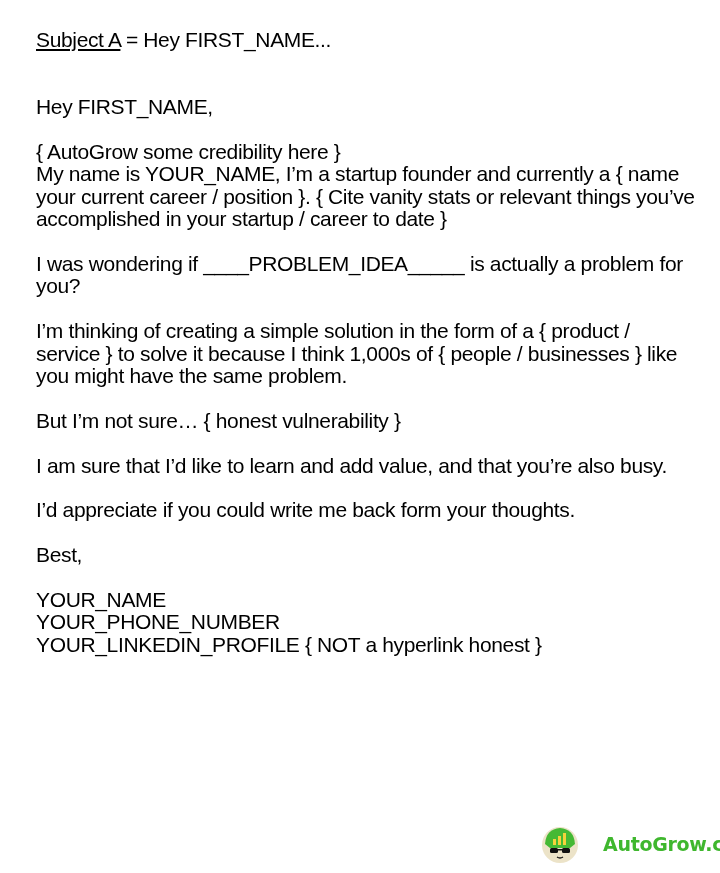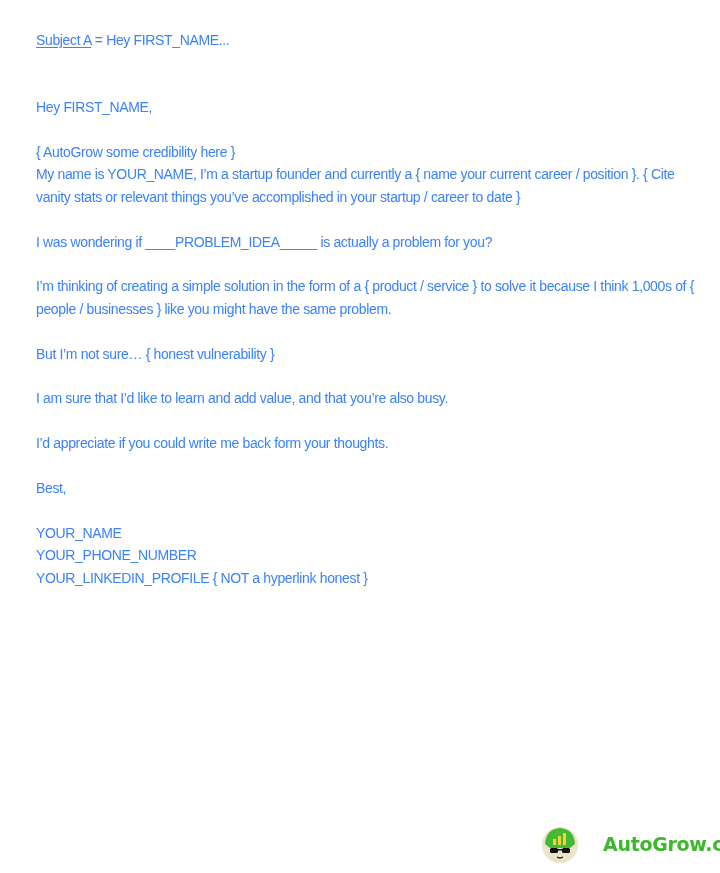--- a/index.html
+++ b/index.html
@@ -1,20 +1,20 @@
 <!DOCTYPE html>
 <html><head>
 <meta charset="utf-8">
 <style>
   html, body { margin: 0; padding: 0; background: #ffffff; }
   body { width: 720px; height: 873px; position: relative; overflow: hidden; }
   .doc {
     position: absolute; left: 36px; top: 29px; width: 660px;
-    font-family: "Liberation Sans", sans-serif; font-size: 14px;
-    line-height: 22.4px; color: #3b82f6; letter-spacing: -0.35px;
+    font-family: "Liberation Sans", sans-serif; font-size: 21px;
+    line-height: 22.4px; color: #000000; letter-spacing: -0.35px;
   }
   .line { white-space: pre-wrap; min-height: 22.4px; }
   .gap { height: 22.4px; }
   .u { text-decoration: underline; text-underline-offset: 2px; }
   .logo {
     position: absolute; left: 540px; top: 823px; height: 42px;
     display: flex; align-items: center;
   }
   .logo-badge { width: 40px; height: 40px; position: relative; }
   .logo-text {

